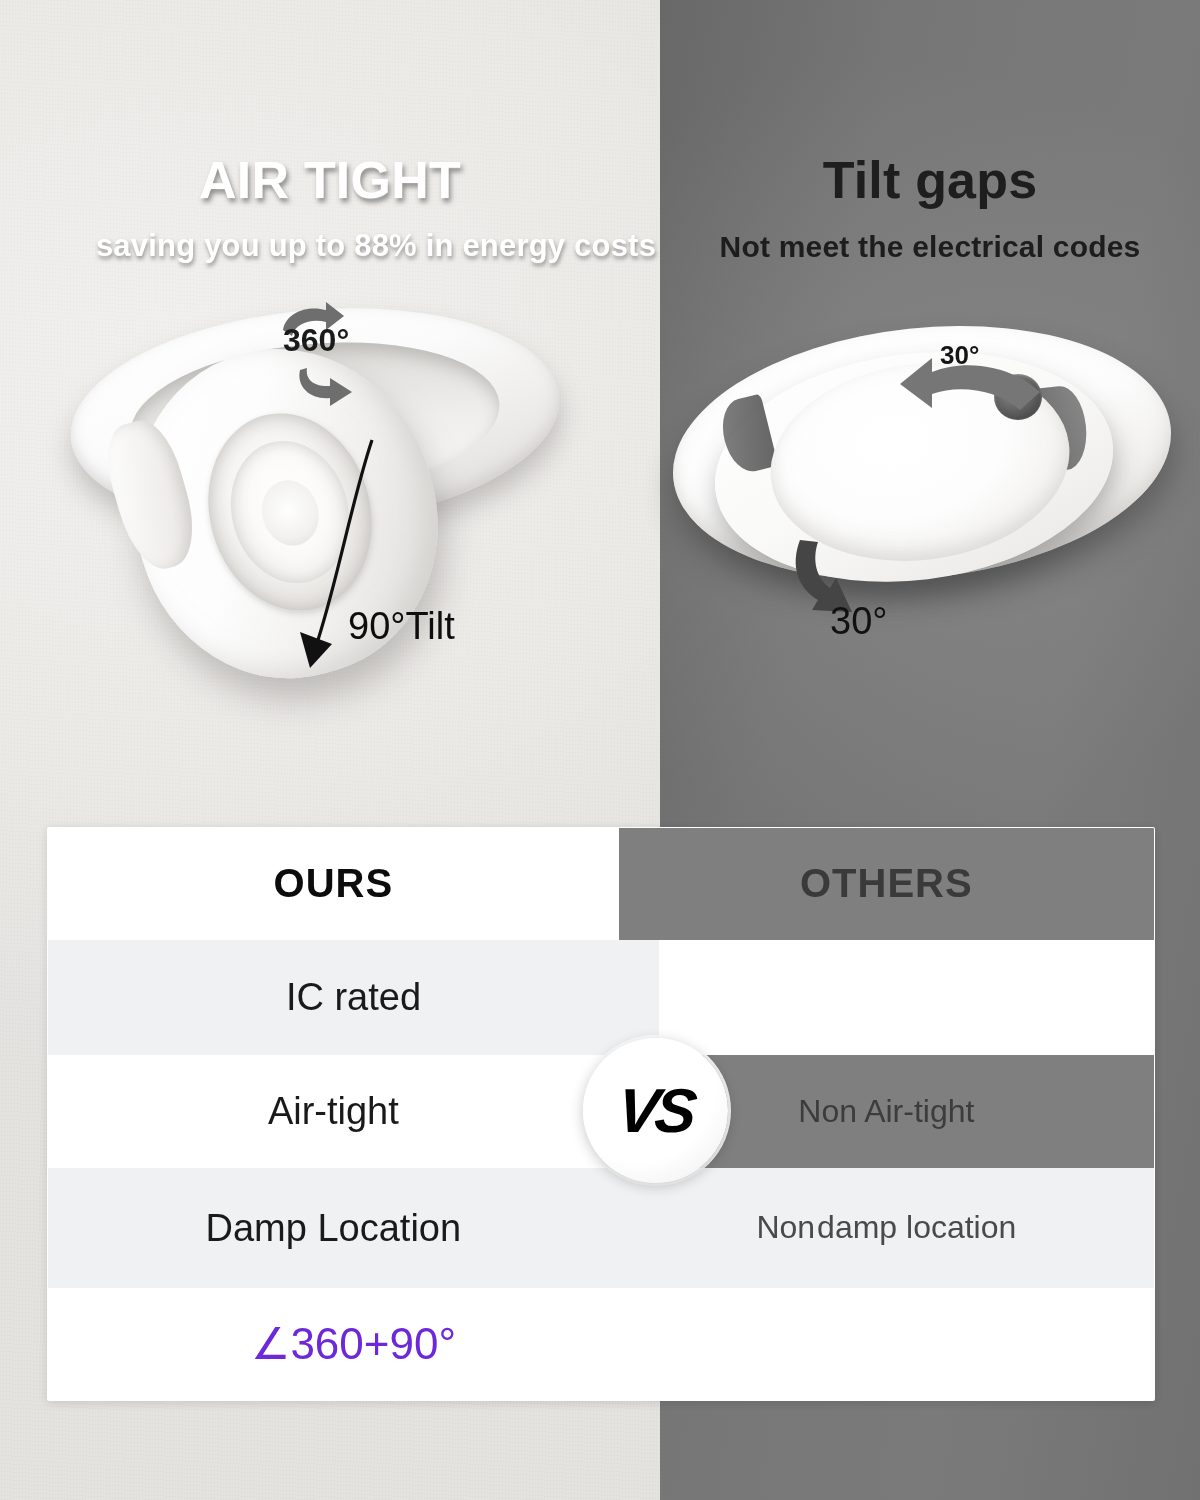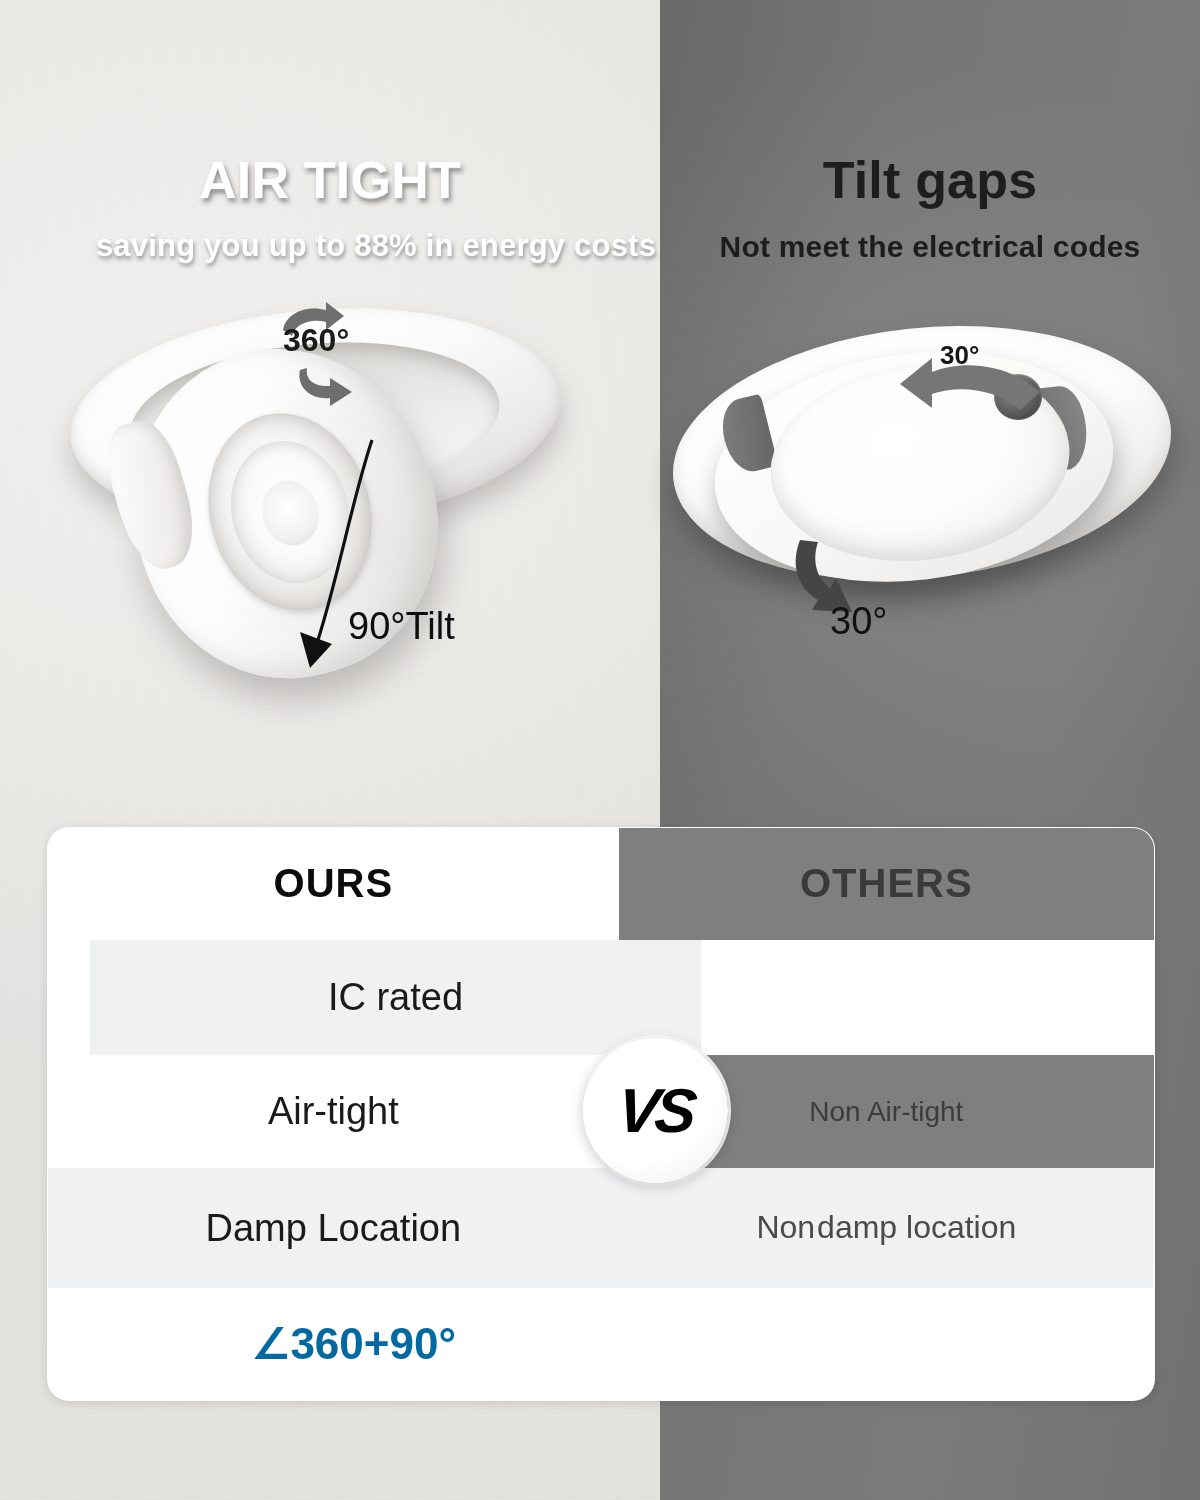--- a/index.html
+++ b/index.html
@@ -131,52 +131,52 @@
   .ann{position:absolute;font-weight:bold;color:#111;text-align:center;}
   .ann-360{left:283px;top:322px;font-size:32px;color:#1a1a1a;}
   .ann-90{left:348px;top:605px;font-size:38px;font-weight:normal;color:#0d0d0d;}
   .ann-30a{left:940px;top:340px;font-size:26px;color:#151515;}
   .ann-30b{left:830px;top:600px;font-size:38px;font-weight:normal;color:#111;}
   .svg-ann{position:absolute;left:0;top:0;width:1200px;height:1500px;pointer-events:none;}
 
   
   .table{
     position:absolute;left:47px;top:827px;width:1106px;height:572px;
-    border-radius:22px;overflow:hidden;
+    border-radius:2px;overflow:hidden;
     background:#ffffff;
     box-shadow:0 2px 10px rgba(0,0,0,.12);
     border:1px solid rgba(255,255,255,.9);
   }
   .trow{display:flex;width:100%;}
   .tcell{
     display:flex;align-items:center;justify-content:center;text-align:center;
     box-sizing:border-box;padding:0 12px;line-height:1.18;
   }
   .c-left{width:611px;}
   .c-right{width:573px;}
 
   .row-head{height:112px;}
   .row-head .c-left{background:#ffffff;color:#0c0c0c;font-size:40px;font-weight:bold;letter-spacing:1px;}
   .row-head .c-right{background:#7f7f7f;color:#3a3a3a;font-size:40px;font-weight:bold;letter-spacing:1px;}
 
-  .row-1{height:115px;margin-left:42px;}
+  .row-1{height:115px;}
   .row-1 .c-left{background:#eff1f3;color:#1a1a1a;font-size:38px;}
   .row-1 .c-right{background:#eff1f3;color:#4a4a4a;font-size:32px;}
 
   .row-2{height:113px;}
   .row-2 .c-left{background:#ffffff;color:#1a1a1a;font-size:38px;}
-  .row-2 .c-right{background:#7f7f7f;color:#3c3c3c;font-size:28px;}
+  .row-2 .c-right{background:#7f7f7f;color:#3c3c3c;font-size:32px;}
 
   .row-3{height:120px;}
   .row-3 .c-left{background:#eff1f3;color:#1a1a1a;font-size:38px;}
   .row-3 .c-right{background:#eff1f3;color:#4a4a4a;font-size:32px;}
   .two-line{display:flex;gap:2px;}
 
   .row-4{height:112px;}
-  .row-4 .c-left{background:#ffffff;color:#0369a1;font-size:44px;font-weight:bold;}
+  .row-4 .c-left{background:#ffffff;color:#6d28d9;font-size:44px;}
   .row-4 .c-right{background:#7f7f7f;color:#4a4a4a;font-size:36px;}
 
   .vs-badge{
     position:absolute;left:583px;top:1038px;width:145px;height:145px;border-radius:50%;
     background:radial-gradient(circle at 38% 32%, #ffffff 0%, #ffffff 58%, #f4f4f4 82%, #e9e9e9 100%);
     box-shadow:0 3px 14px rgba(0,0,0,.22), 0 0 0 3px rgba(255,255,255,.95);
     display:flex;align-items:center;justify-content:center;
   }
   .vs-text{
     font-size:62px;font-weight:bold;font-style:italic;color:#000;

